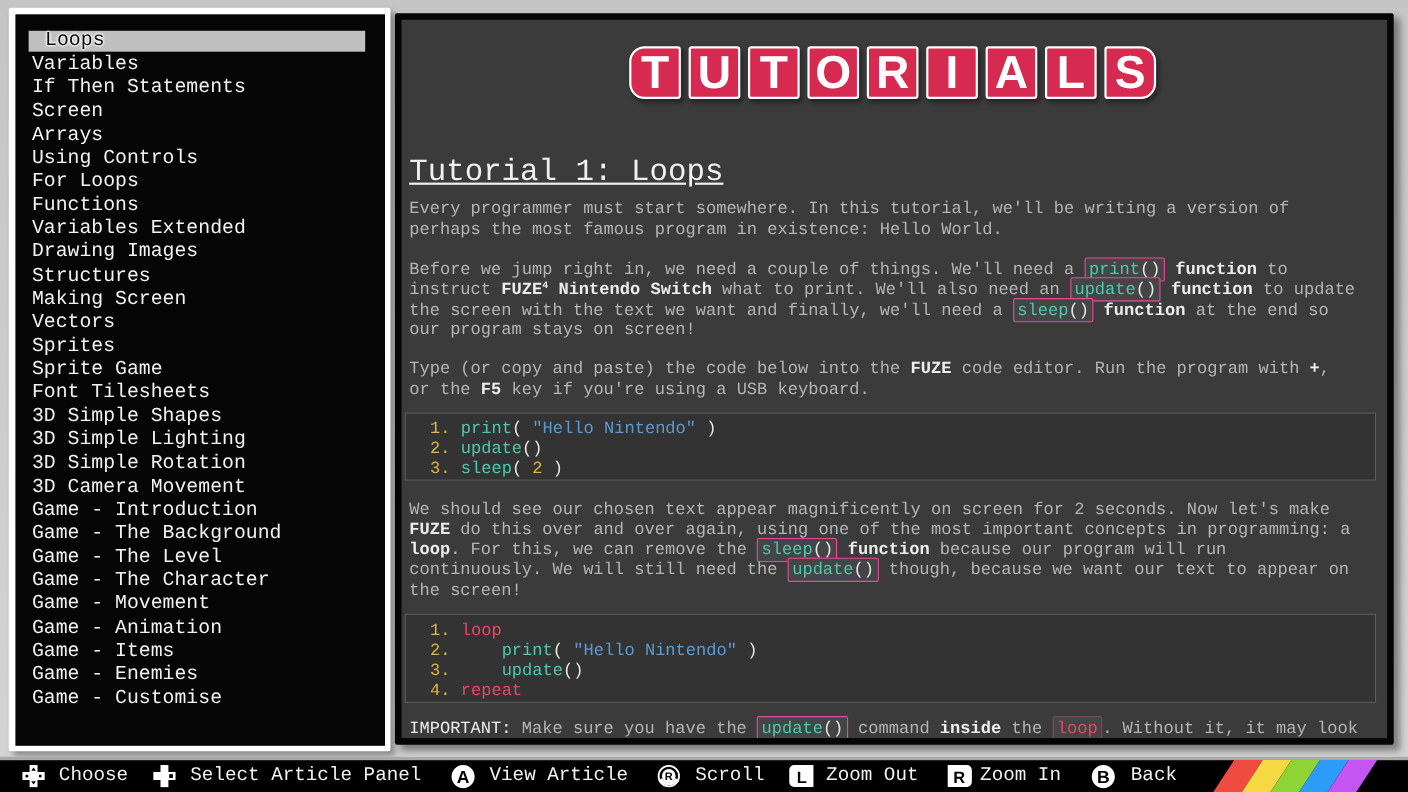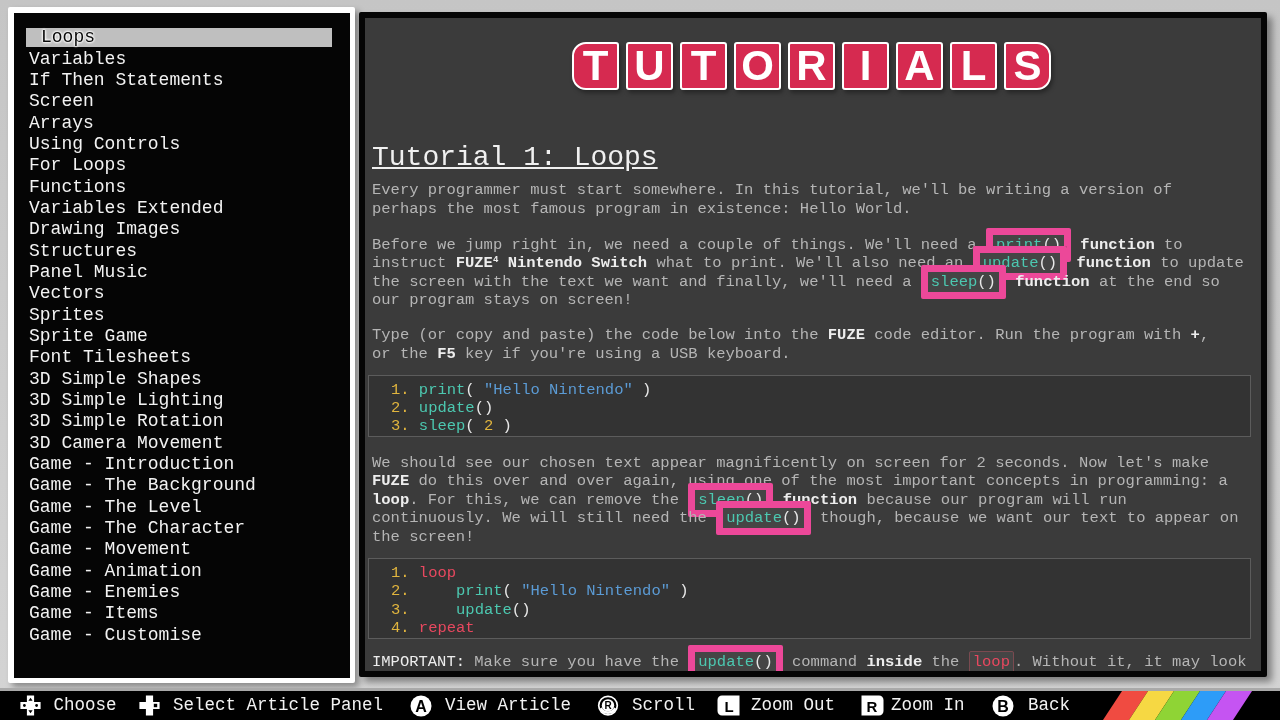--- a/index.html
+++ b/index.html
@@ -55,21 +55,21 @@
 
 #title {
   margin-top:52px; font-size:28px; color:#f0f0f0; white-space:pre;text-decoration:underline;
 }
 
 .p { margin-top:17.5px; font-size:15.5px; line-height:18.5px; color:#b5b5b5; white-space:pre; }
 .w { color:#ededed; font-weight:bold; }
 .wu { color:#ededed; }
 sup { font-size:9px; vertical-align:baseline; position:relative; top:-5px; line-height:0; }
 .chip {
-  background:#454545; border:7px solid #ec4899;
+  background:#454545; border:1px solid #ec4899;
   border-radius:2px; padding:1px 3px; color:#4cc8b0;
 }
 .chip .par { color:#e8e8e8; }
 .chipred {
   background:#454545; border:1px solid #7a4a50;
   border-radius:2px; padding:1px 3px; color:#e8485f;
 }
 
 .code {
   margin:11.6px 0 0 -3.7px; background:#333333; border:1px solid #5c5c5c;
@@ -103,37 +103,37 @@
 <div class="it">Variables</div>
 <div class="it">If Then Statements</div>
 <div class="it">Screen</div>
 <div class="it">Arrays</div>
 <div class="it">Using Controls</div>
 <div class="it">For Loops</div>
 <div class="it">Functions</div>
 <div class="it">Variables Extended</div>
 <div class="it">Drawing Images</div>
 <div class="it">Structures</div>
-<div class="it">Panel Music</div>
+<div class="it">Making Screen</div>
 <div class="it">Vectors</div>
 <div class="it">Sprites</div>
 <div class="it">Sprite Game</div>
 <div class="it">Font Tilesheets</div>
 <div class="it">3D Simple Shapes</div>
 <div class="it">3D Simple Lighting</div>
 <div class="it">3D Simple Rotation</div>
 <div class="it">3D Camera Movement</div>
 <div class="it">Game - Introduction</div>
 <div class="it">Game - The Background</div>
 <div class="it">Game - The Level</div>
 <div class="it">Game - The Character</div>
 <div class="it">Game - Movement</div>
 <div class="it">Game - Animation</div>
+<div class="it">Game - Items</div>
 <div class="it">Game - Enemies</div>
-<div class="it">Game - Items</div>
 <div class="it">Game - Customise</div>
 </div>
 </div>
   </div>
 
 <div id="rightpanel">
     <div id="rinner">
 <div id="logo">
 <div class="tile first">T</div>
         <div class="tile">U</div>

